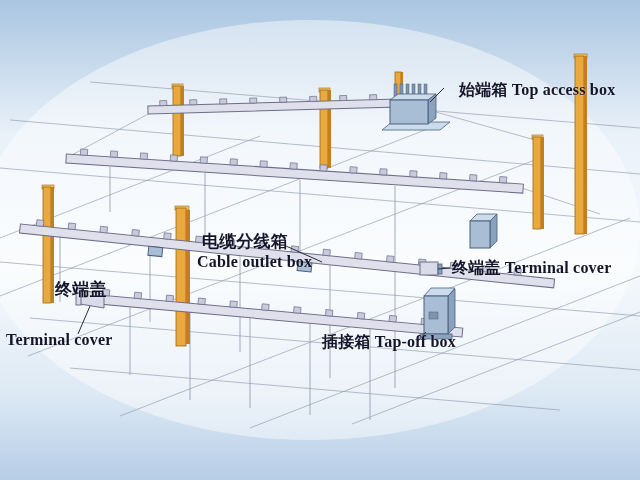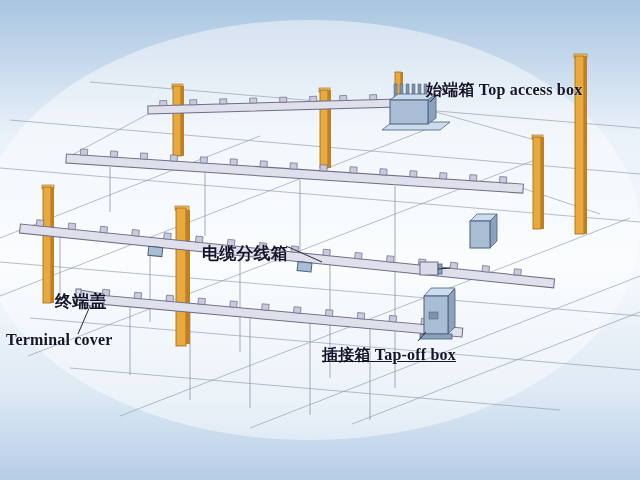--- a/index.html
+++ b/index.html
@@ -8,28 +8,28 @@
     font-family:"Liberation Serif","DejaVu Sans",serif;
     background:#e3ecf6;
   }
   .stage svg { position:absolute; left:0; top:0; }
   .label {
     position:absolute; white-space:nowrap;
     color:var(--label-text,#14142a);
     font-weight:700; font-size:16px; letter-spacing:.2px;
     text-shadow:0 0 2px rgba(255,255,255,.6);
   }
-  .label.zh-big { font-size:17px;margin-top:12px; }
-  #lbl-top-access      { left:426px; top:80px;  }
+  .label.zh-big { font-size:17px; }
+  #lbl-top-access      { left:459px; top:80px;  }
   #lbl-cable-outlet-zh { left:202px; top:230px; }
   #lbl-cable-outlet-en { left:197px; top:253px; }
   #lbl-terminal-right  { left:452px; top:258px; }
   #lbl-terminal-left-zh{ left:55px;  top:278px; }
   #lbl-terminal-left-en{ left:6px;   top:331px;text-align:right; }
-  #lbl-tap-off         { left:322px; top:345px;text-decoration:underline; }
+  #lbl-tap-off         { left:322px; top:332px; }
 
   .grid    { stroke:var(--line,#8d99ab); stroke-width:.8; opacity:.8; fill:none; }
   .hanger  { stroke:var(--line,#8d99ab); stroke-width:.9; opacity:.9; }
   .rail-body { fill:var(--rail,#dfe0ec); stroke:#6d6d88; stroke-width:1; }
   .clamp   { fill:#c9cadd; stroke:#6d6d88; stroke-width:.7; }
   .col-front { fill:var(--column,#e9a93f); stroke:#9a6a16; stroke-width:.8; }
   .col-side  { fill:var(--column-shade,#c07f20); }
   .col-cap   { fill:#f3c469; stroke:#9a6a16; stroke-width:.6; }
   .box-front { fill:var(--box,#a9bdd4); stroke:#49607c; stroke-width:1; }
   .box-top   { fill:#cddcec; stroke:#49607c; stroke-width:.8; }
@@ -240,20 +240,22 @@
       <line class="leader" x1="450" y1="268" x2="438" y2="269"></line>
       <line class="leader" x1="418" y1="341" x2="426" y2="332"></line>
       <line class="leader" x1="78" y1="334" x2="90" y2="306"></line>
     </g>
   </svg>
 
   <div class="label" id="lbl-top-access">始端箱 Top access box</div>
 
   <div class="label zh-big" id="lbl-cable-outlet-zh">电缆分线箱</div>
 
-
+  <div class="label" id="lbl-cable-outlet-en">Cable outlet box</div>
+
+  <div class="label" id="lbl-terminal-right">终端盖 Terminal cover</div>
 
   <div class="label zh-big" id="lbl-terminal-left-zh">终端盖</div>
 
   <div class="label" id="lbl-terminal-left-en">Terminal cover</div>
 
   <div class="label" id="lbl-tap-off">插接箱 Tap-off box</div>
 </div>
 
 </body></html>

